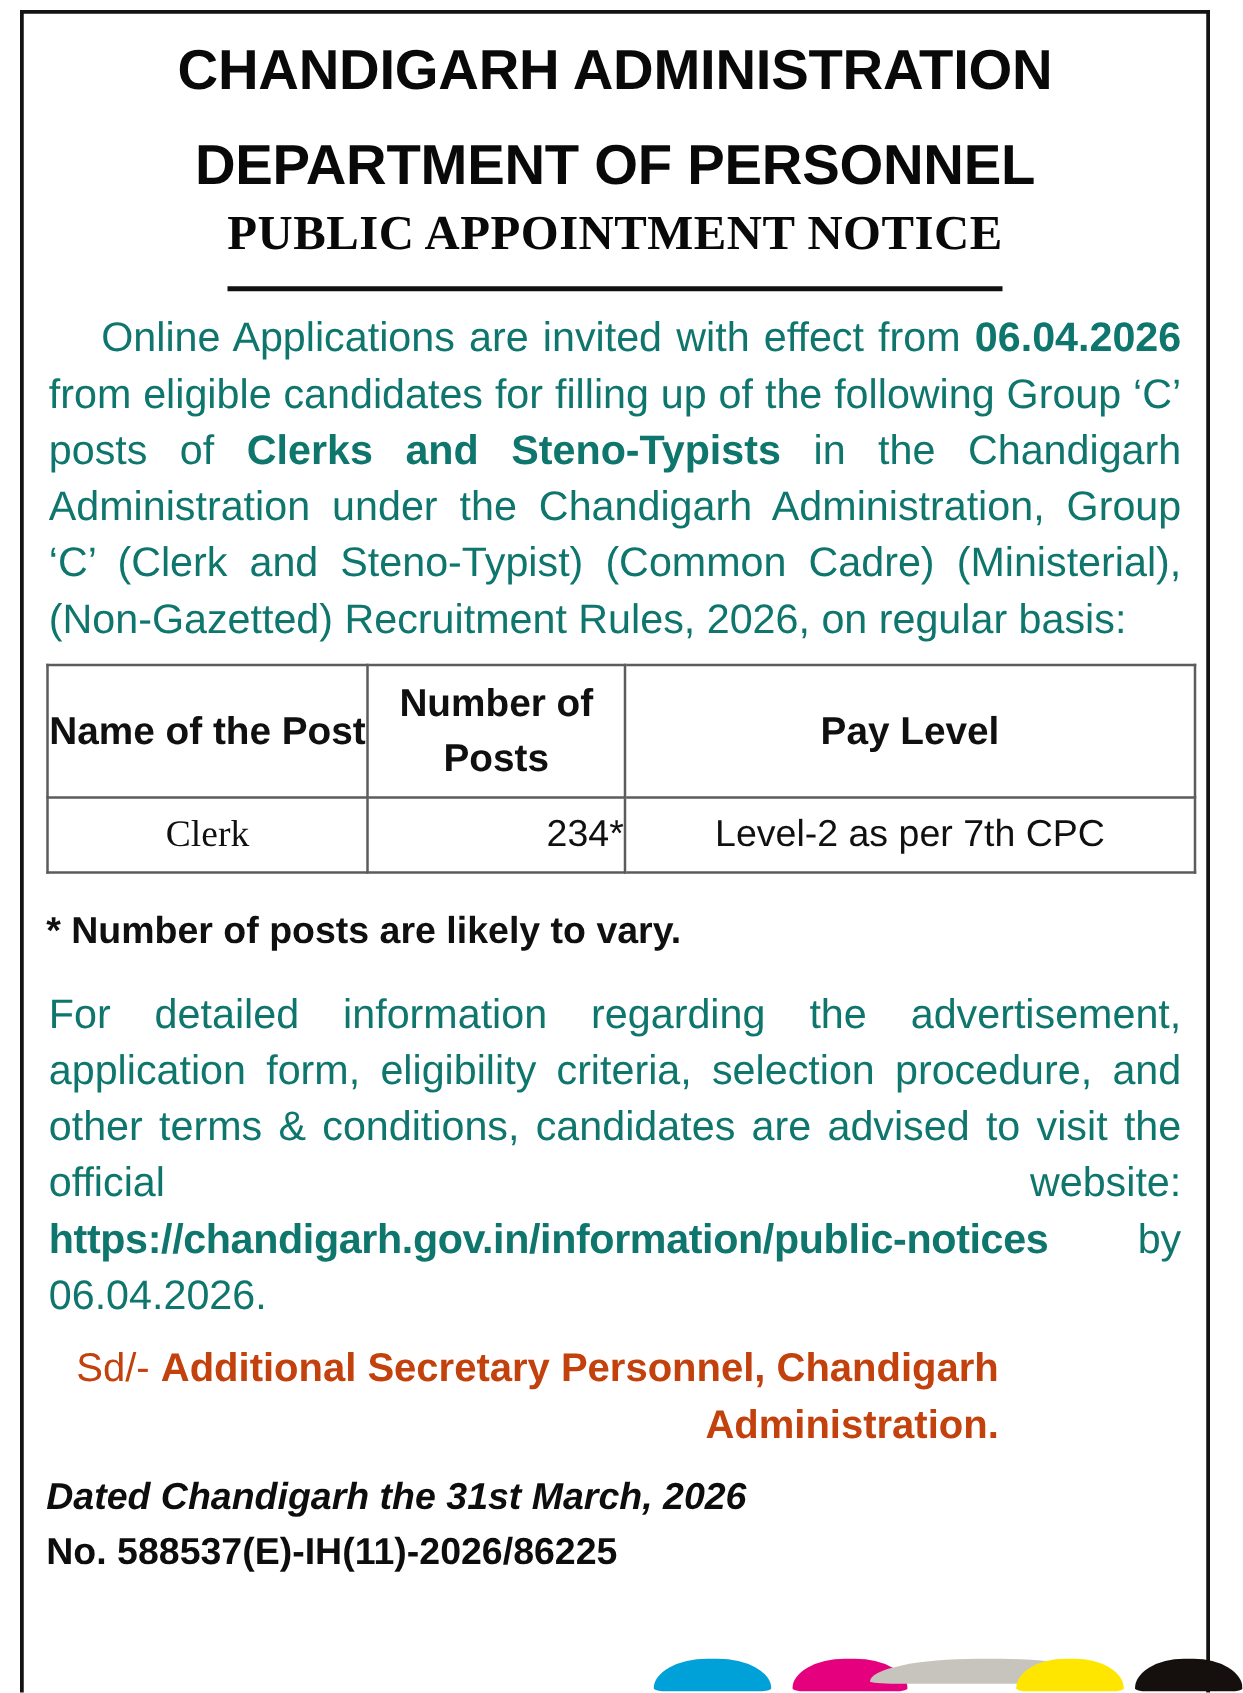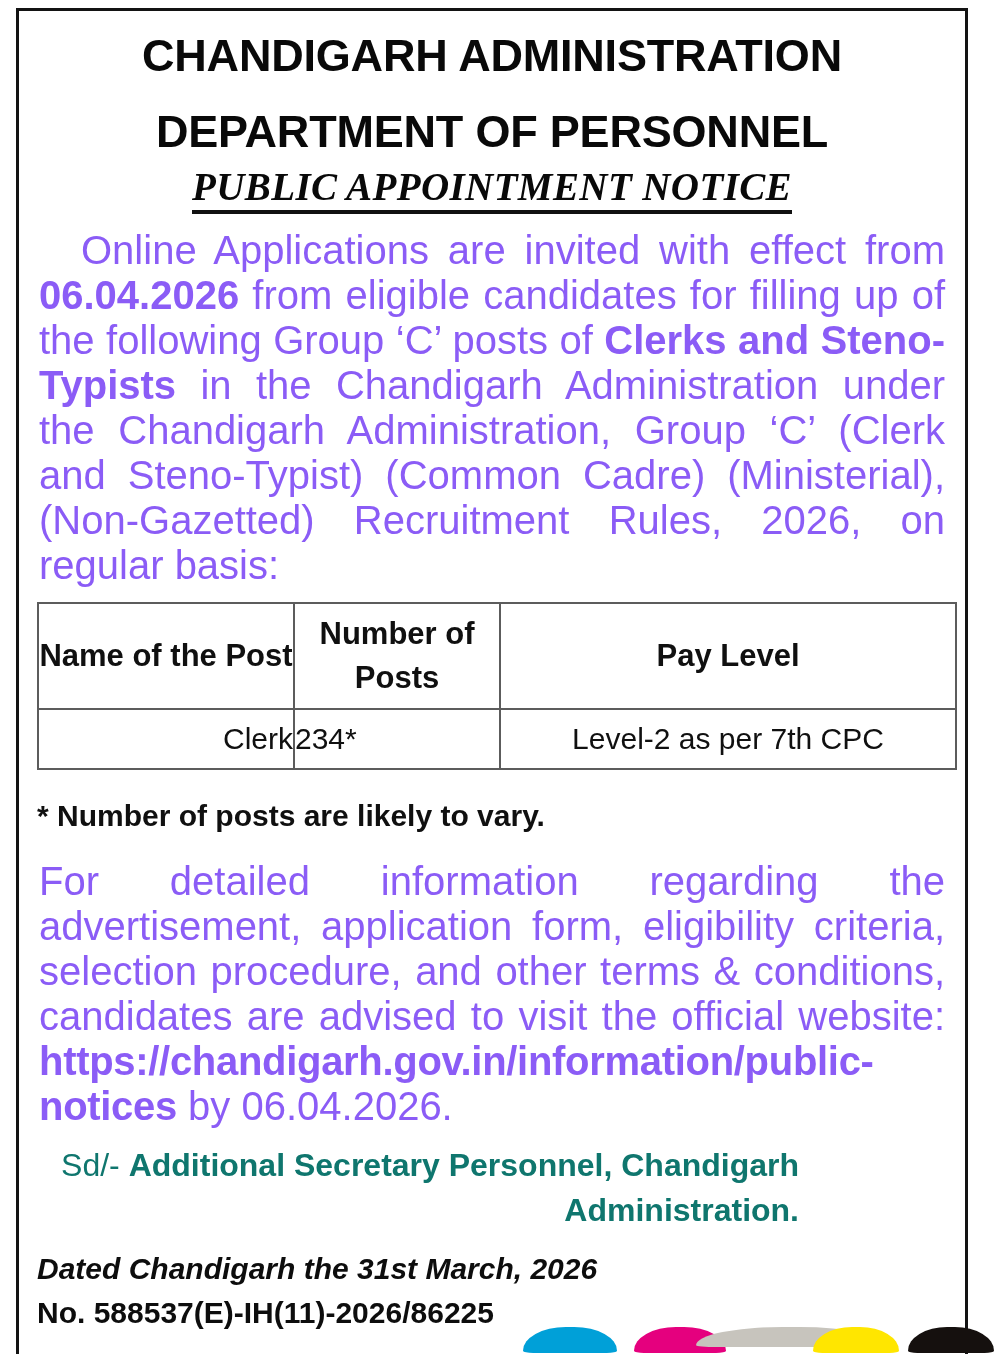--- a/index.html
+++ b/index.html
@@ -50,33 +50,32 @@
     font-weight: bold;
     font-size: 39px;
     line-height: 46px;
     letter-spacing: 0.4px;
     color: #090909;
     margin-top: 4px;
     white-space: nowrap;
   }
   .head-line-3 span.ul {
     border-bottom: 4px solid #111;
-    padding-bottom: 0;
+    padding-bottom: 19px;
     display: inline-block;
     transform: scaleX(1.0);
-    font-style: italic;
   }
 
   
   .body-para {
     text-align: justify;
     text-align-last: left;
-    font-size: 40px;
+    font-size: 33px;
     line-height: 45px;
-    color: #8b5cf6;
+    color: #0f766e;
     margin: 0;
     padding: 0 2px;
     -webkit-hyphens: none;
     hyphens: none;
   }
   #intro-paragraph {
     margin-top: 14px;
     text-indent: 42px;
   }
   .b { font-weight: bold; }
@@ -105,22 +104,22 @@
   }
   #posts-table td {
     height: 58px;
     vertical-align: middle;
     font-weight: normal;
   }
   .col-post  { width: 256px; }
   .col-count { width: 206px; }
   .col-pay   { width: 456px; }
 
-  td.cell-post  { text-align: right;   padding-left: 10px; }
-  td.cell-count { text-align: left; }
+  td.cell-post  { text-align: center;   padding-left: 10px; font-family: Liberation Serif, serif; }
+  td.cell-count { text-align: right; }
   td.cell-pay   { text-align: center; }
 
   
   #posts-vary-note {
     font-size: 30px;
     font-weight: bold;
     line-height: 40px;
     margin-top: 26px;
     color: #101010;
   }
@@ -132,21 +131,21 @@
     font-weight: bold;
     letter-spacing: -0.3px;
   }
 
   
   #signature-block {
     margin-top: 14px;
     text-align: right;
     font-size: 32px;
     line-height: 45px;
-    color: #0f766e;
+    color: #c2410c;
     padding-right: 148px;
   }
   #signature-block .sd { font-weight: normal; }
   #signature-block .name { font-weight: bold; }
 
   
   .footer-line {
     font-size: 30px;
     font-weight: bold;
     line-height: 44px;

